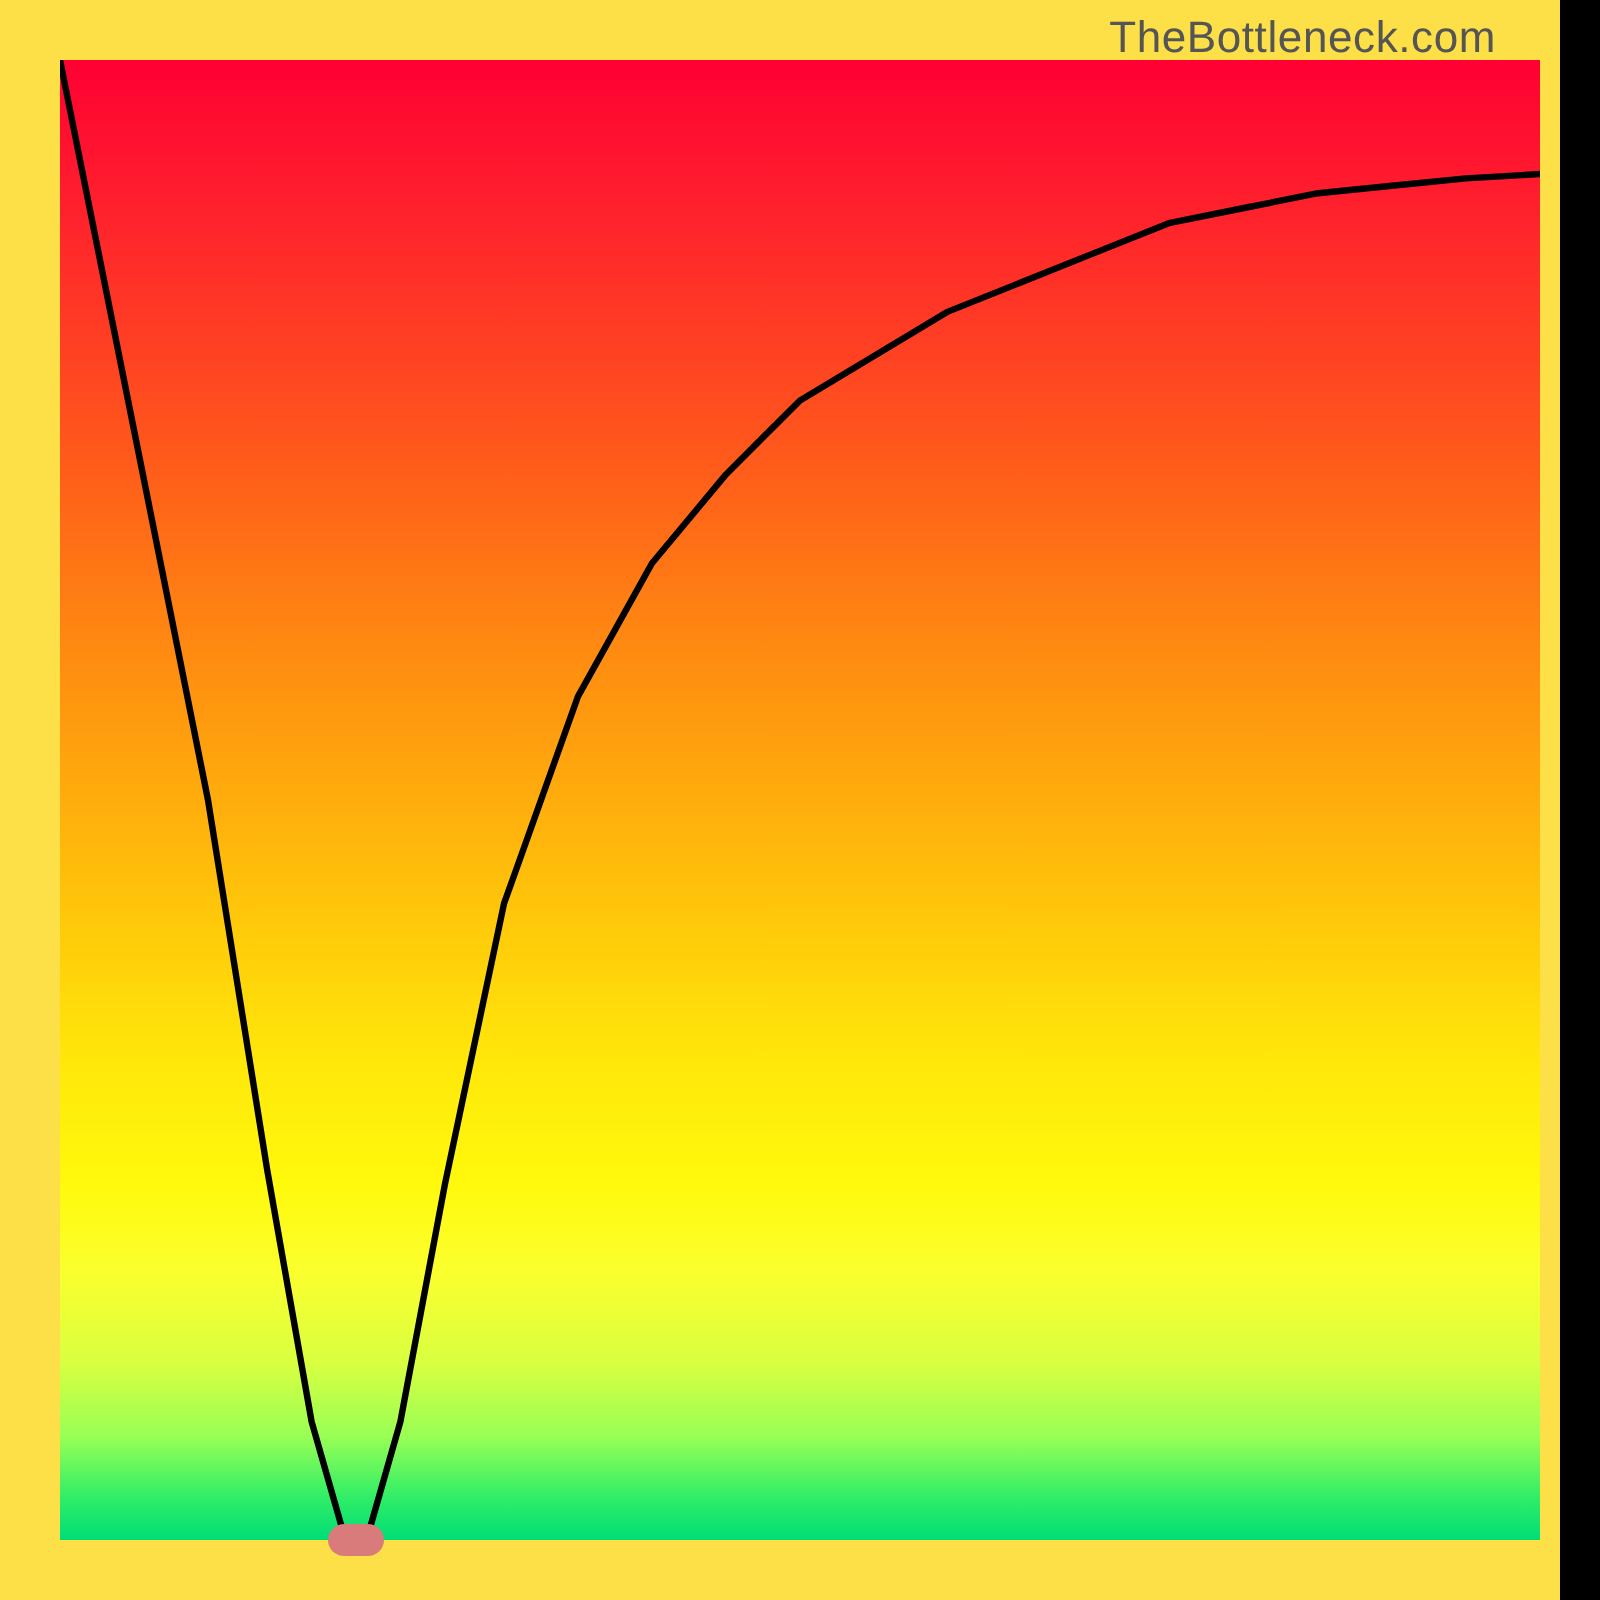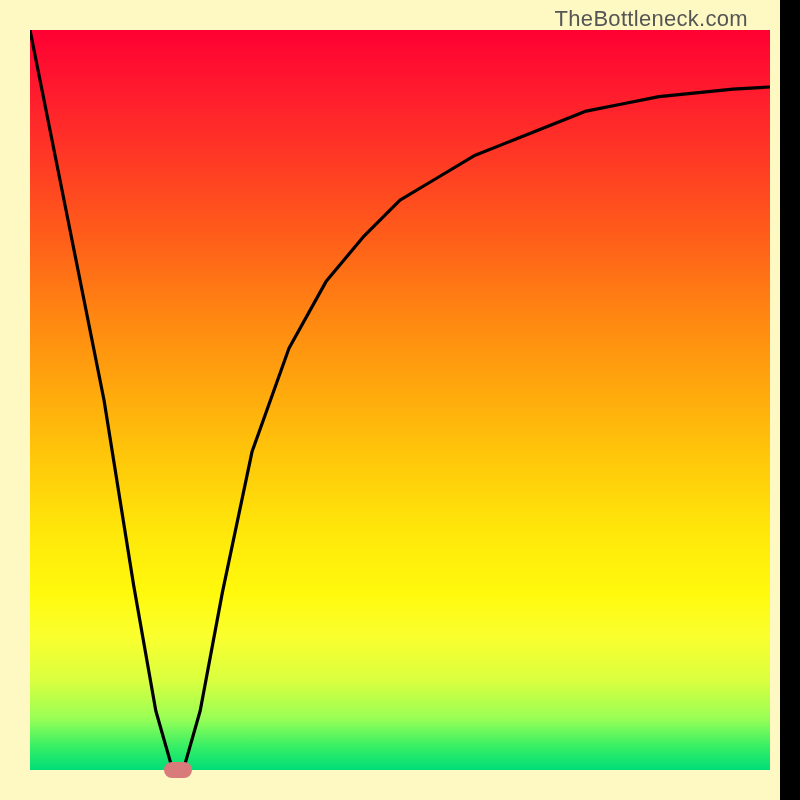--- a/index.html
+++ b/index.html
@@ -8,21 +8,21 @@
     width: 800px;
     height: 800px;
     background: #000;
     font-family: Arial, Helvetica, sans-serif;
     overflow: hidden;
   }
   .frame {
     position: relative;
     width: 780px;
     height: 800px;
-    background: #fef9c3;
+    background: #fde047;
   }
   .plot-area {
     position: absolute;
     left: 30px;
     top: 30px;
     width: 740px;
     height: 740px;
     
     background: linear-gradient(
       to bottom,

